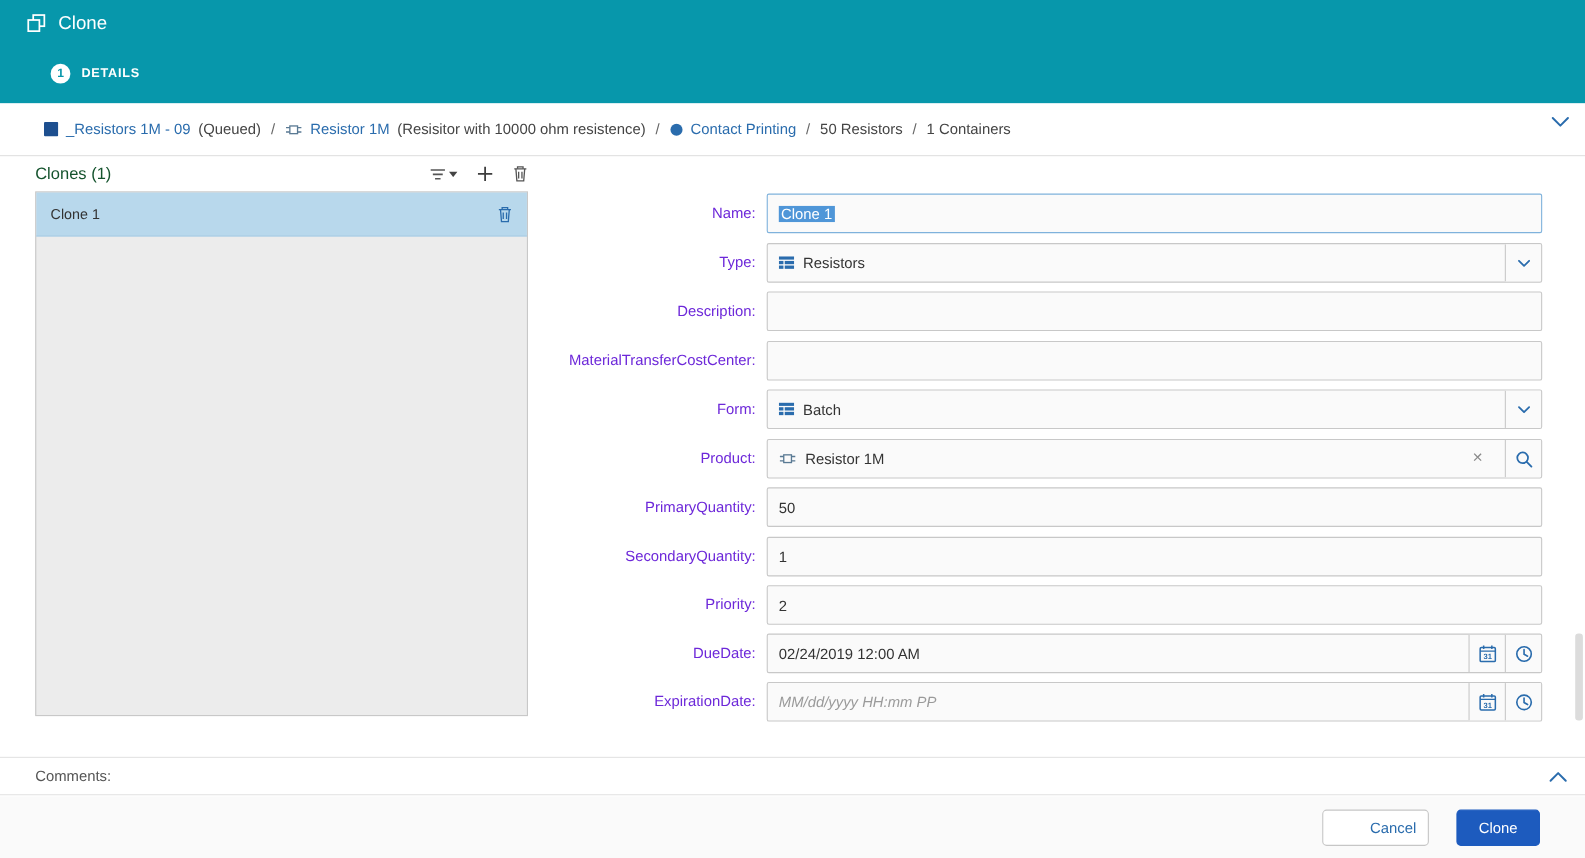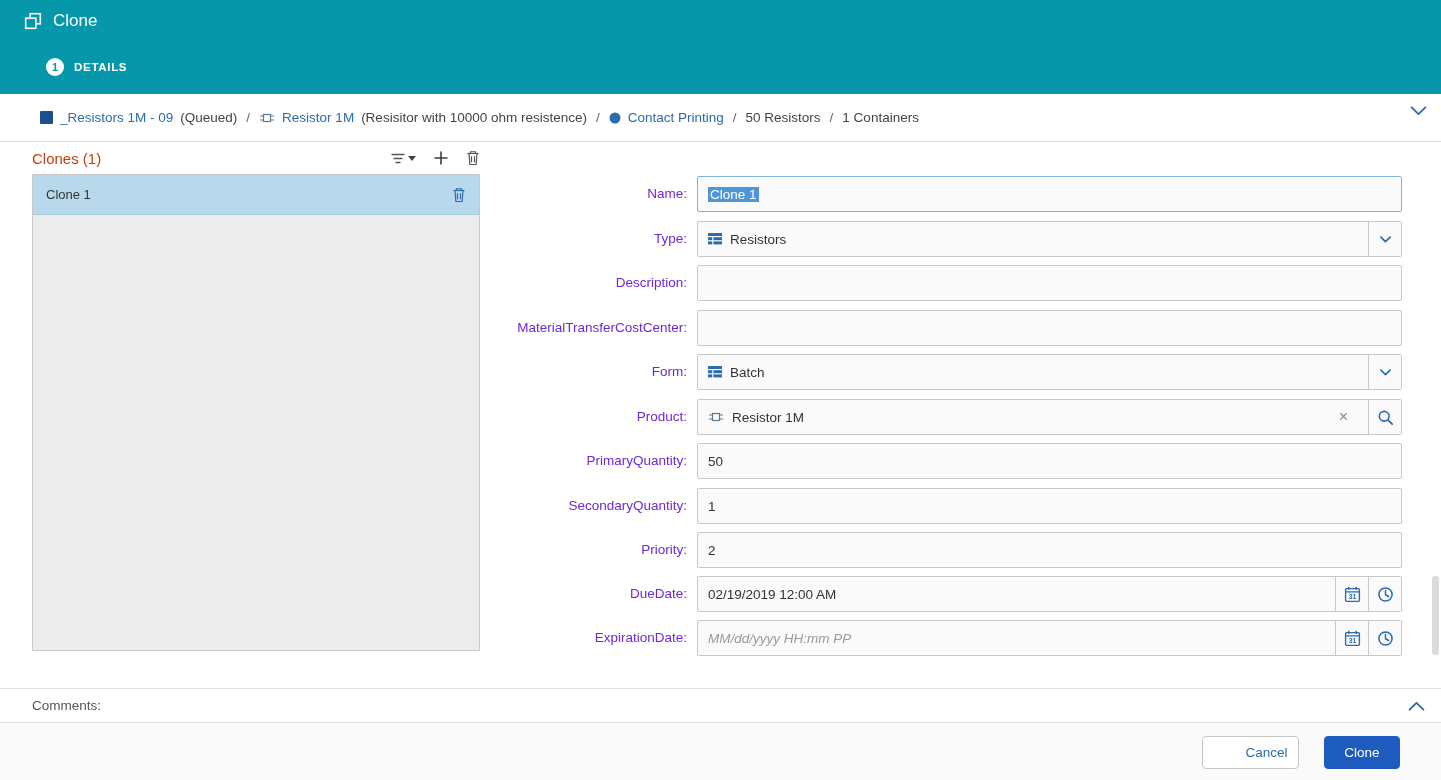--- a/index.html
+++ b/index.html
@@ -17,21 +17,21 @@
   .breadcrumb { position:absolute; left:0; top:94px; right:0; height:48px; background:#fff; border-bottom:1px solid #e0e0e0; display:flex; align-items:center; padding-left:40px; font-size:13.5px; color:#444; gap:9px; }
   .crumb { display:flex; align-items:center; gap:7px; white-space:nowrap; }
   .crumb .link { color:#2a6cad; cursor:pointer; }
   .crumb .suffix { color:#444; }
   .sep { color:#666; }
   .bc-chevron { position:absolute; right:14px; top:11px; cursor:pointer; }
 
   
   .clones { position:absolute; left:32px; top:146px; width:448px; }
   .clones-header { display:flex; align-items:center; height:24px; }
-  .clones-title { font-size:15px; color:#c2410c; }
+  .clones-title { font-size:15px; color:#14532d; }
   .clones-tools { margin-left:auto; display:flex; align-items:center; gap:17px; }
   .tool { display:flex; align-items:center; gap:3px; cursor:pointer; }
   .clone-list { margin-top:4px; height:477px; background:#ececec; border:1px solid #c8c8c8; }
   .list-row { height:40px; display:flex; align-items:center; padding:0 13px; background:#b8d8ec; border-bottom:1px solid #a9cce3; font-size:13px; color:#333; cursor:pointer; }
   .row-trash { margin-left:auto; cursor:pointer; }
 
   
   .frow { position:absolute; left:0; right:39px; height:36px; display:flex; }
   .flabel { width:697px; padding-right:10px; text-align:right; color:#6d28d9; font-size:13.5px; line-height:36px; white-space:nowrap; }
   .fctl { flex:1; height:36px; border:1px solid #c8c8c8; background:#fafafa; border-radius:2px; display:flex; align-items:center; font-size:13.5px; color:#333; overflow:hidden; }
@@ -282,21 +282,21 @@
       <div class="field-text">
           <span>2</span>
         </div>
     </div>
   </div>
 
   <div class="frow" style="top:576px;">
     <div class="flabel">DueDate:</div>
     <div class="fctl">
       <div class="field-text">
-          <span>02/19/2019 12:00 AM</span>
+          <span>02/24/2019 12:00 AM</span>
         </div>
       <span class="seg">
         <svg width="17" height="17" viewBox="0 0 16 16">
           <rect x="1.5" y="2.5" width="13" height="12" rx="1" fill="none" stroke="#2a6cad" stroke-width="1.3"></rect>
           <path d="M1.5 5.5h13" stroke="#2a6cad" stroke-width="1.1"></path>
           <path d="M4.5 0.8v3M11.5 0.8v3" stroke="#2a6cad" stroke-width="1.3"></path>
           <text x="8" y="12.6" font-size="6.5" font-weight="bold" fill="#2a6cad" text-anchor="middle" font-family="Liberation Sans, sans-serif">31</text>
         </svg>
       </span>
       <span class="seg">

